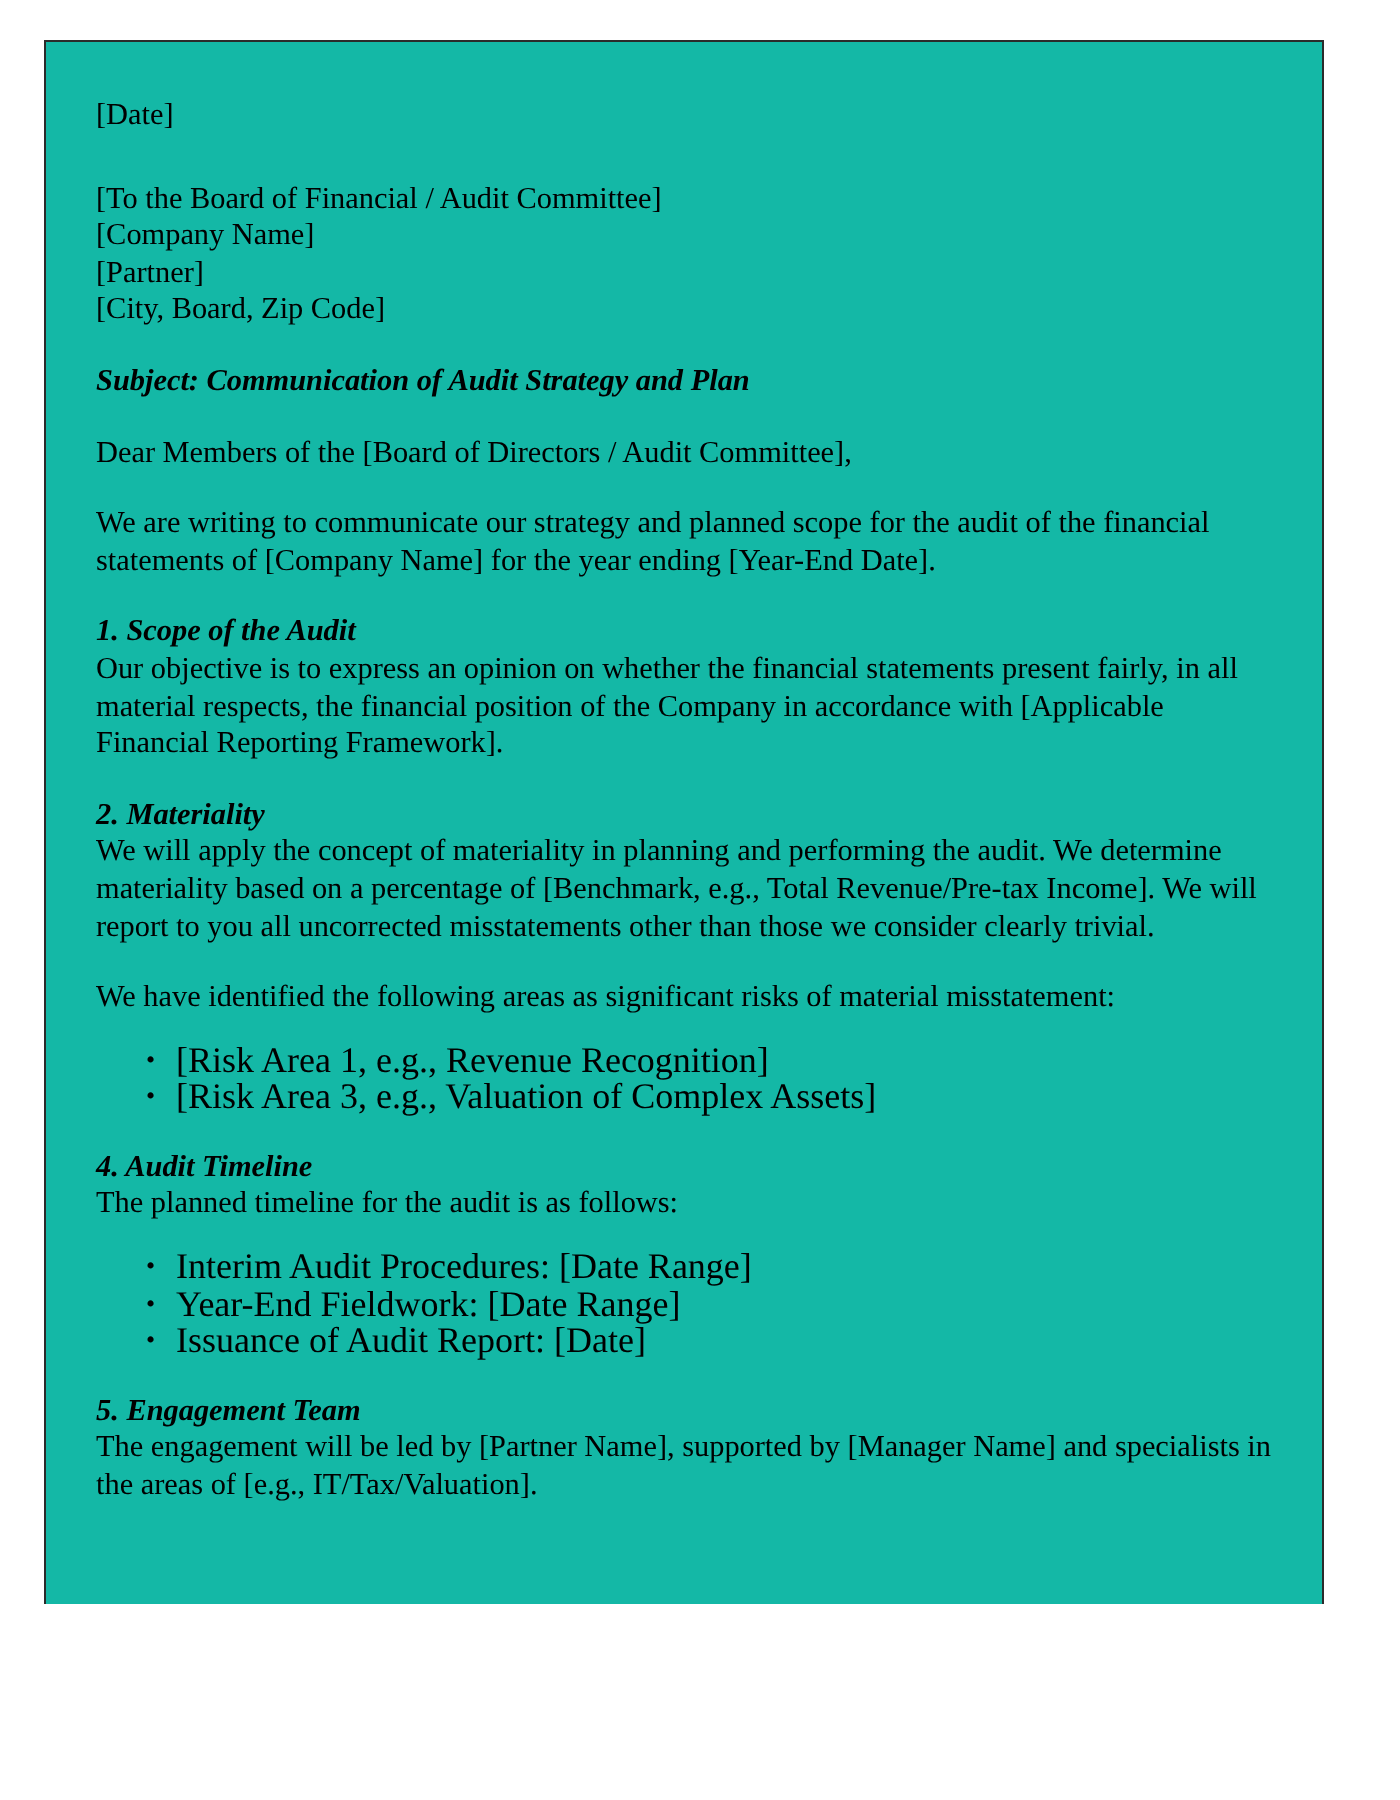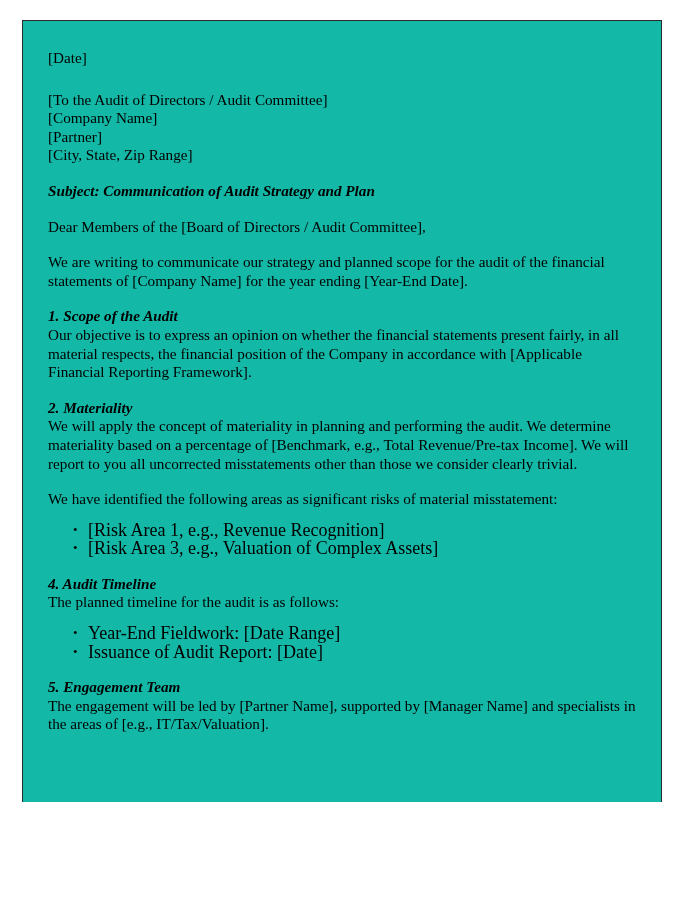--- a/index.html
+++ b/index.html
@@ -86,24 +86,24 @@
 </head>
 <body>
 
 <div id="page-sheet">
   <div id="doc-body">
 
     <p class="para">[Date]</p>
 
     <div class="gap-lg"></div>
 
-    <p class="addr-line">[To the Audit of Directors / Audit Committee]</p>
+    <p class="addr-line">[To the Board of Financial / Audit Committee]</p>
     <p class="addr-line">[Company Name]</p>
     <p class="addr-line">[Partner]</p>
-    <p class="addr-line">[City, State, Zip Range]</p>
+    <p class="addr-line">[City, Board, Zip Code]</p>
 
     <div class="gap-md"></div>
 
     <p class="heading">Subject: Communication of Audit Strategy and Plan</p>
 
     <div class="gap-md"></div>
 
     <p class="para">Dear Members of the [Board of Directors / Audit Committee],</p>
 
     <div class="gap-md"></div>
@@ -132,20 +132,21 @@
     </ul>
 
     <div class="gap-md"></div>
 
     <p class="heading">4. Audit Timeline</p>
     <p class="para">The planned timeline for the audit is as follows:</p>
 
     <div class="gap-sm"></div>
 
     <ul class="bullets">
+      <li>Interim Audit Procedures: [Date Range]</li>
       <li>Year-End Fieldwork: [Date Range]</li>
       <li>Issuance of Audit Report: [Date]</li>
     </ul>
 
     <div class="gap-md"></div>
 
     <p class="heading">5. Engagement Team</p>
     <p class="para">The engagement will be led by [Partner Name], supported by [Manager Name] and specialists in the areas of [e.g., IT/Tax/Valuation].</p>
 
   </div>

